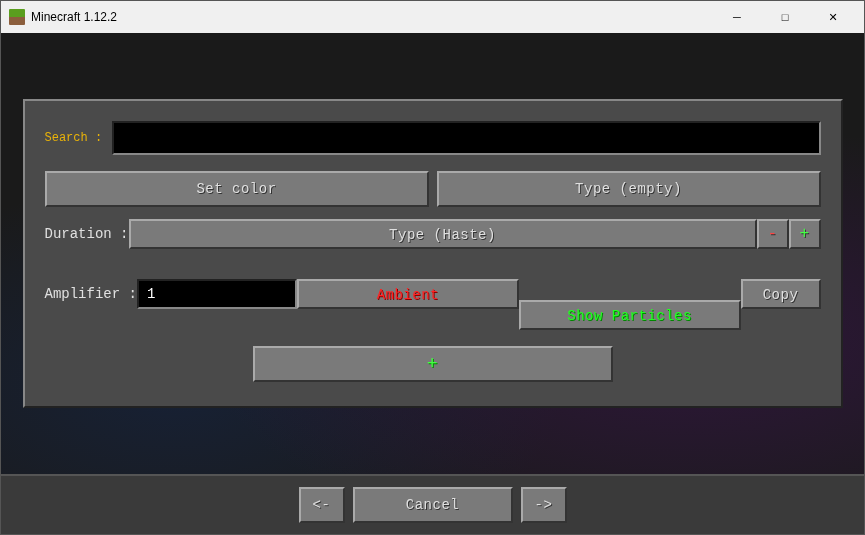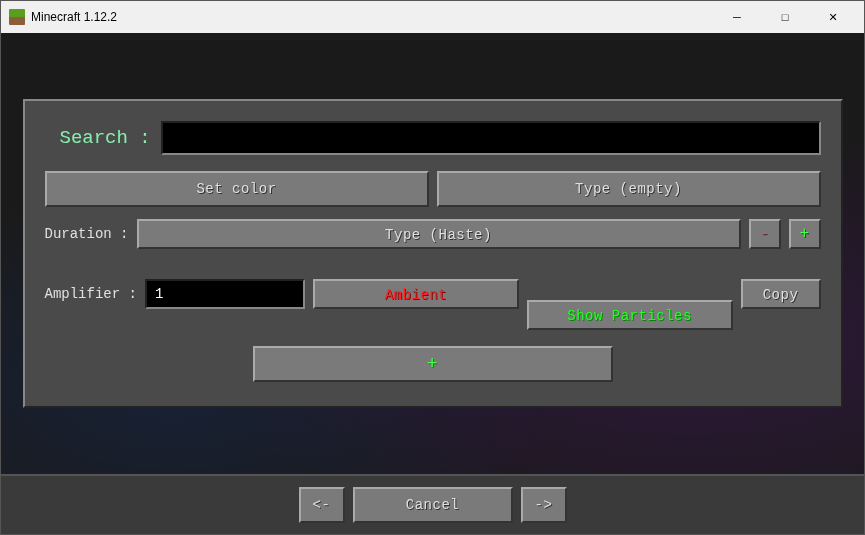--- a/index.html
+++ b/index.html
@@ -117,25 +117,24 @@
 
     
     .search-row {
       display: flex;
       align-items: center;
       gap: 10px;
       margin-bottom: 4px;
     }
 
     .search-label {
-      color: #86efac;
-      font-size: 19px;
+      color: #eab308;
+      font-size: 12px;
       font-family: 'Courier New', Courier, monospace;
       white-space: nowrap;
-      margin-left: 15px;
     }
 
     .search-input {
       flex: 1;
       height: 34px;
       background: #000;
       border: 2px solid #555;
       border-top-color: #222;
       border-left-color: #222;
       border-bottom-color: #888;
@@ -162,21 +161,21 @@
     
     .middle-section {
       display: flex;
       flex-direction: column;
       gap: 8px;
     }
 
     .row-with-inputs {
       display: flex;
       align-items: center;
-      gap: 8px;
+      gap: 0;
     }
 
     .field-label {
       color: #e0e0e0;
       font-size: 14px;
       font-family: 'Courier New', Courier, monospace;
       white-space: nowrap;
       min-width: 80px;
     }
 

